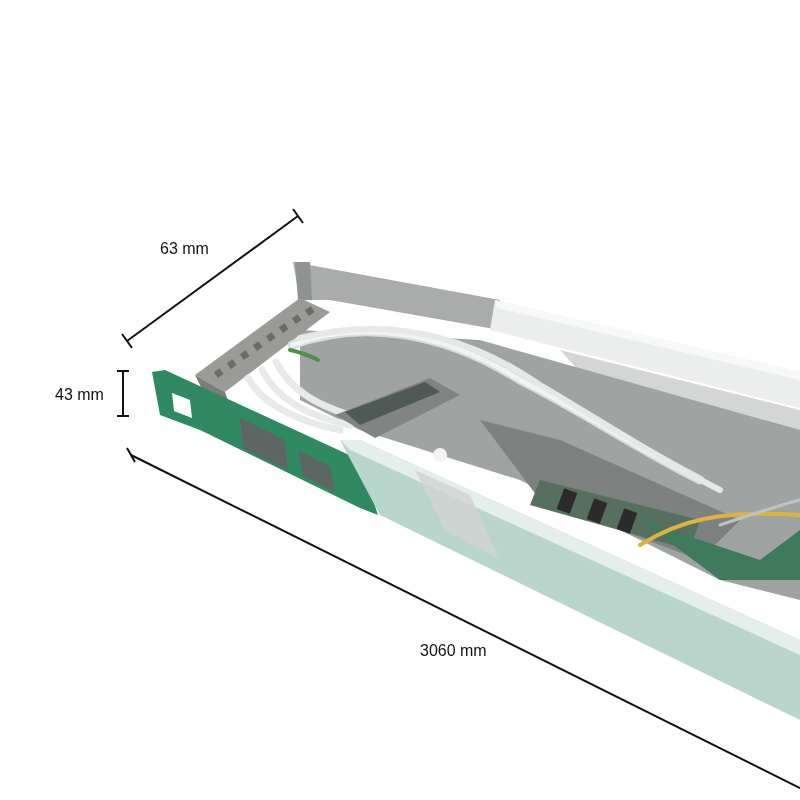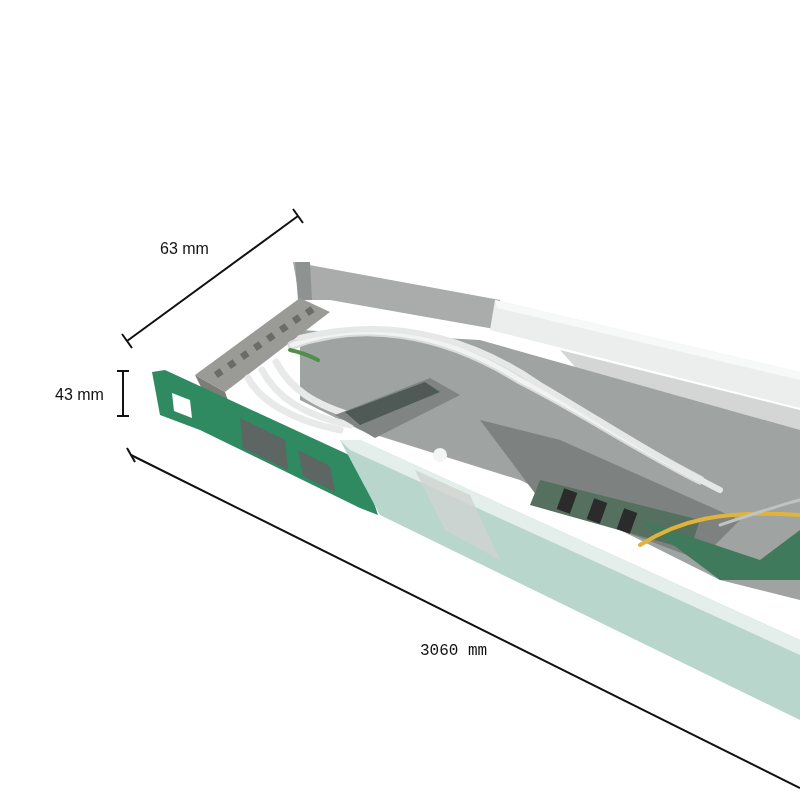--- a/index.html
+++ b/index.html
@@ -90,14 +90,14 @@
       <line x1="123" y1="371" x2="123" y2="416"></line>
       <line x1="117" y1="371" x2="129" y2="371"></line>
       <line x1="117" y1="416" x2="129" y2="416"></line>
       <line x1="131" y1="455" x2="800" y2="788"></line>
       <line x1="127" y1="448" x2="135" y2="462"></line>
     </g>
   </svg>
 
   <div class="dim-label" style="left:160px; top:240px;">63 mm</div>
   <div class="dim-label" style="left:55px; top:386px;">43 mm</div>
-  <div class="dim-label" style="left:420px; top:642px;font-family:Liberation Mono, monospace;">3060 mm</div>
+  <div class="dim-label" style="left:420px; top:642px;">3060 mm</div>
 </div>
 
 </body></html>

